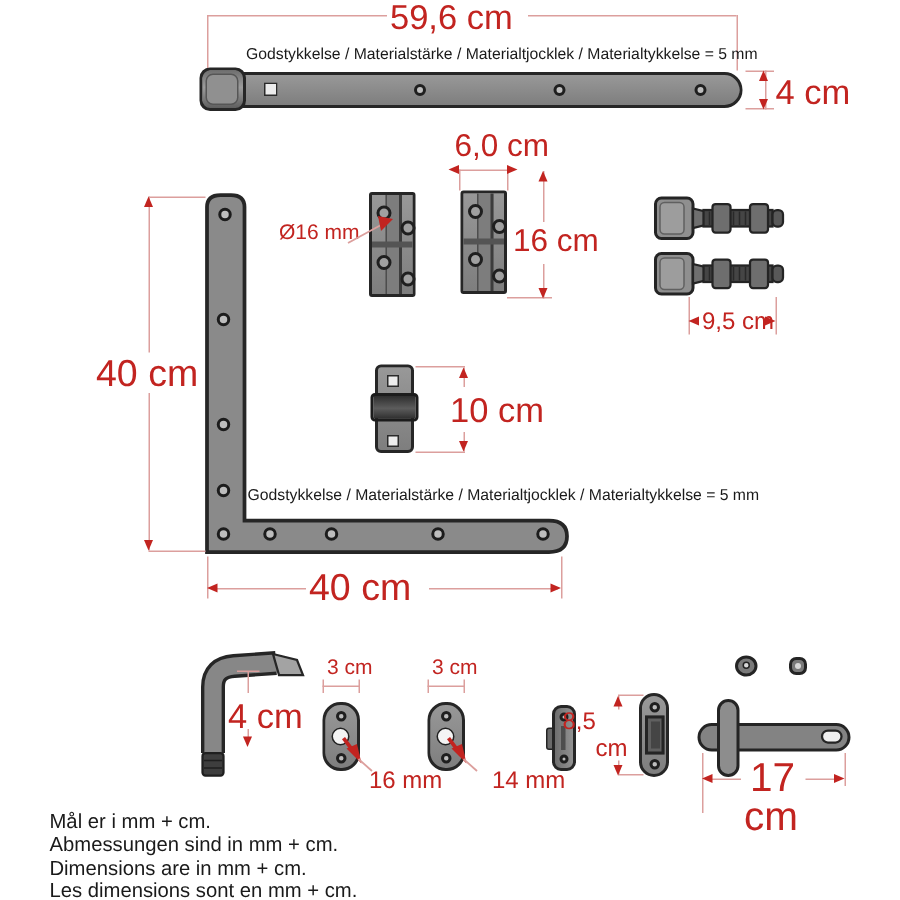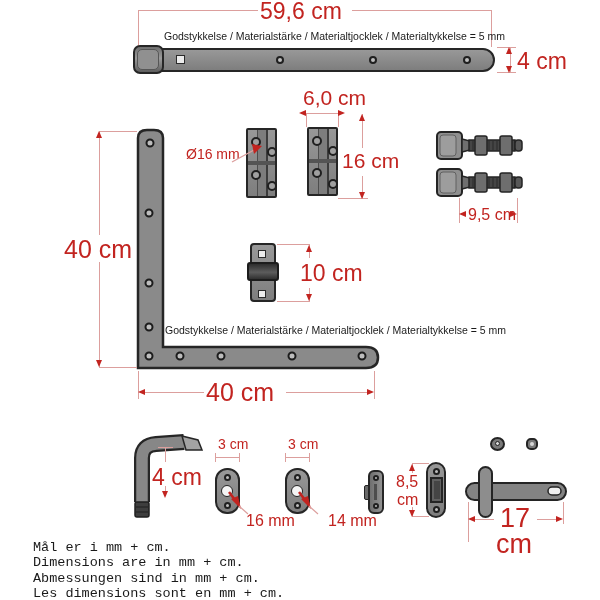--- a/index.html
+++ b/index.html
@@ -13,21 +13,21 @@
   .note{position:absolute;color:var(--ink);font-size:10.5px;white-space:nowrap;line-height:1;}
   .dl{position:absolute;background:var(--dim);}
   .arr{position:absolute;width:0;height:0;}
   .a-up{border-left:3.5px solid transparent;border-right:3.5px solid transparent;border-bottom:7px solid var(--red);}
   .a-down{border-left:3.5px solid transparent;border-right:3.5px solid transparent;border-top:7px solid var(--red);}
   .a-left{border-top:3.5px solid transparent;border-bottom:3.5px solid transparent;border-right:7px solid var(--red);}
   .a-right{border-top:3.5px solid transparent;border-bottom:3.5px solid transparent;border-left:7px solid var(--red);}
   .part{position:absolute;background:linear-gradient(180deg,#989898,#7e7e7e);border:2px solid var(--outline);box-sizing:border-box;}
   .holeR{position:absolute;border-radius:50%;background:#bdbdbd;border:2px solid #1f1f1f;box-sizing:border-box;width:8px;height:8px;}
   .holeS{position:absolute;background:#ececec;border:1.5px solid #2a2a2a;box-sizing:border-box;}
-  .footer-line{color:var(--ink);font-size:13.5px;line-height:15.4px;white-space:nowrap;font-family:Liberation Mono, monospace;}
+  .footer-line{color:var(--ink);font-size:13.5px;line-height:15.4px;white-space:nowrap;}
   svg{position:absolute;overflow:visible;}
 </style>
 </head>
 <body>
 
 <div class="canvas" style="--red: #c22420; --dim: #dc9f9d; --part: #8a8a8a; --outline: #262626; --ink: #1a1a1a;">
 
   <div class="dl" style="left:138px;top:10px;width:120px;height:1px;"></div>
   <div class="dl" style="left:352px;top:10px;width:139px;height:1px;"></div>
   <div class="dl" style="left:138px;top:10px;width:1px;height:37px;"></div>
@@ -231,21 +231,21 @@
   <div class="holeR" style="left:373px;top:475px;width:6px;height:6px;"></div>
   <div class="holeR" style="left:373px;top:503px;width:6px;height:6px;"></div>
   <div class="abs" style="left:374px;top:484px;width:3px;height:16px;background:#4d4d4d;"></div>
 
   <div class="dl" style="left:412px;top:463px;width:17px;height:1px;"></div>
   <div class="dl" style="left:412px;top:516px;width:17px;height:1px;"></div>
   <div class="dl" style="left:412px;top:464px;width:1px;height:9px;"></div>
   <div class="dl" style="left:412px;top:507px;width:1px;height:9px;"></div>
   <div class="arr a-up" style="left:409px;top:464px;"></div>
   <div class="arr a-down" style="left:409px;top:510px;"></div>
-  <div class="dimtext fs16" style="left:396px;top:474px;">8,5</div>
+  <div class="dimtext fs16" style="left:375px;top:474px;">8,5</div>
   <div class="dimtext fs16" style="left:397px;top:492px;">cm</div>
 
   <div class="part" style="left:426px;top:462px;width:20px;height:56px;border-radius:10px;"></div>
   <div class="holeR" style="left:433px;top:468px;width:7px;height:7px;"></div>
   <div class="holeR" style="left:433px;top:506px;width:7px;height:7px;"></div>
   <div class="abs" style="left:430px;top:477px;width:13px;height:26px;background:#606060;border:2px solid #242424;box-sizing:border-box;"></div>
   <div class="abs" style="left:434px;top:481px;width:6px;height:18px;background:#454545;"></div>
 
   <div class="abs" style="left:490px;top:437px;width:15px;height:14px;border-radius:50%;background:#7a7a7a;border:2px solid #242424;box-sizing:border-box;"></div>
   <div class="abs" style="left:495px;top:441px;width:5px;height:5px;border-radius:50%;background:#d8d8d8;border:1px solid #222;box-sizing:border-box;"></div>
@@ -261,18 +261,18 @@
   <div class="dl" style="left:563px;top:502px;width:1px;height:22px;"></div>
   <div class="dl" style="left:474px;top:519px;width:20px;height:1px;"></div>
   <div class="dl" style="left:537px;top:519px;width:20px;height:1px;"></div>
   <div class="arr a-left" style="left:468px;top:516px;"></div>
   <div class="arr a-right" style="left:556px;top:516px;"></div>
   <div class="dimtext fs27" style="left:500px;top:505px;">17</div>
   <div class="dimtext fs27" style="left:496px;top:531px;">cm</div>
 
   <div class="abs" style="left:33px;top:540px;">
     <div class="footer-line">Mål er i mm + cm.</div>
+    <div class="footer-line">Abmessungen sind in mm + cm.</div>
     <div class="footer-line">Dimensions are in mm + cm.</div>
-    <div class="footer-line">Abmessungen sind in mm + cm.</div>
     <div class="footer-line">Les dimensions sont en mm + cm.</div>
   </div>
 
 </div>
 
 </body></html>

